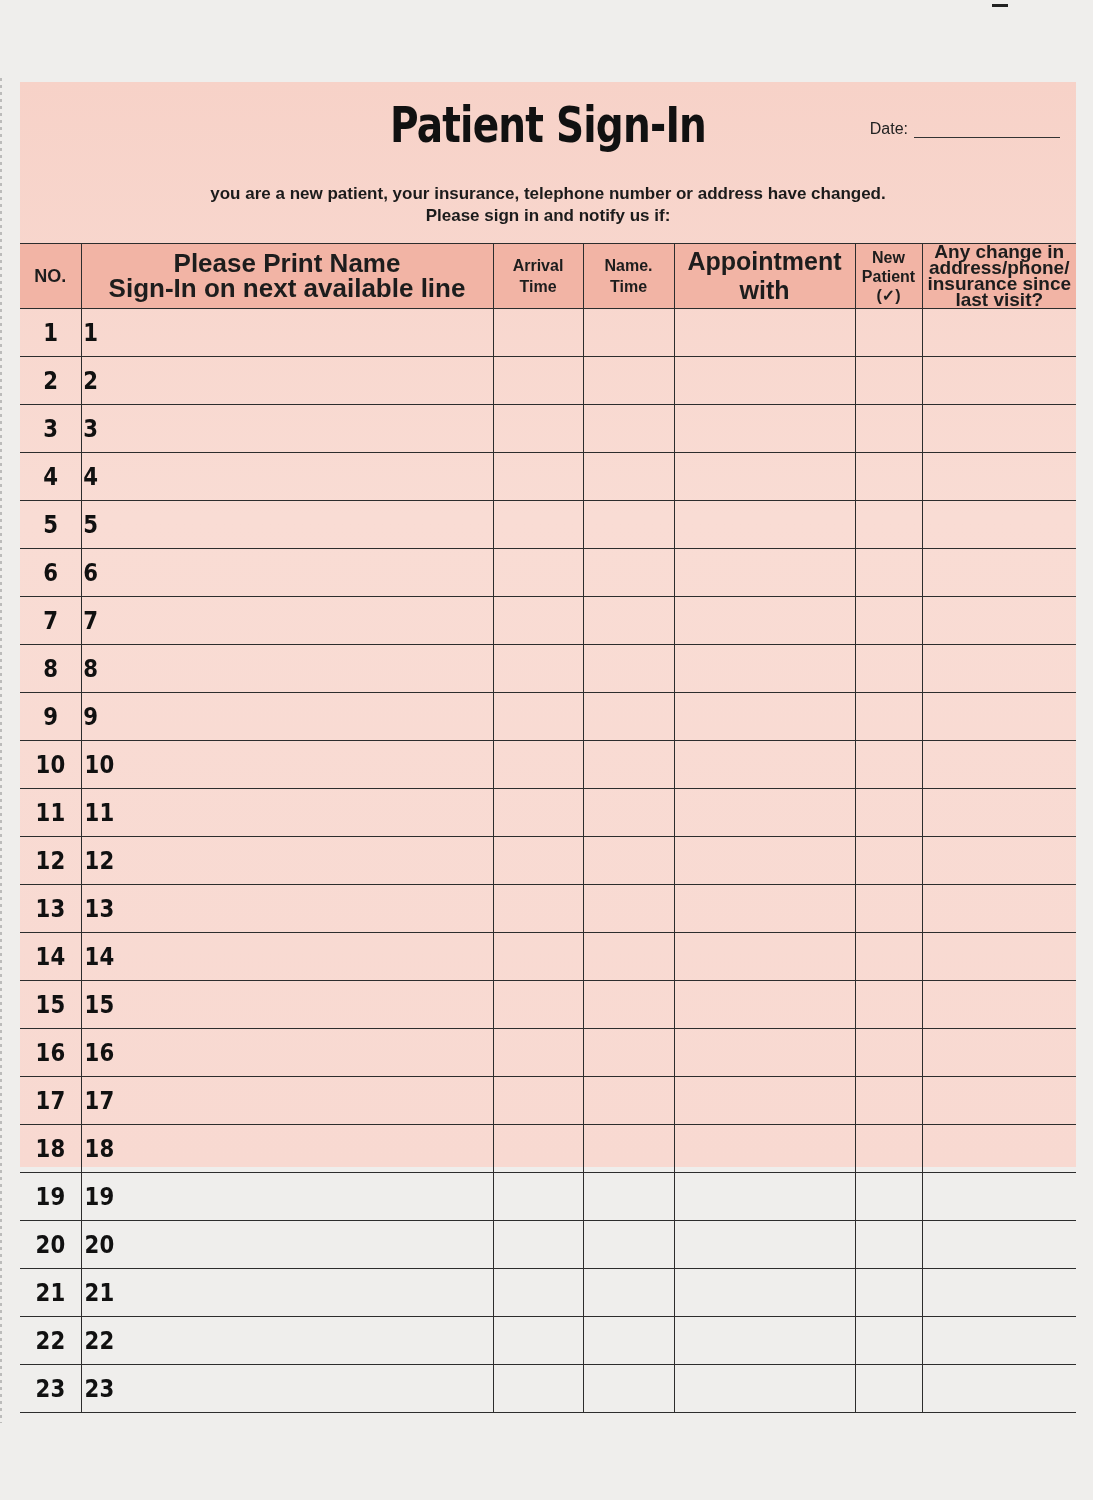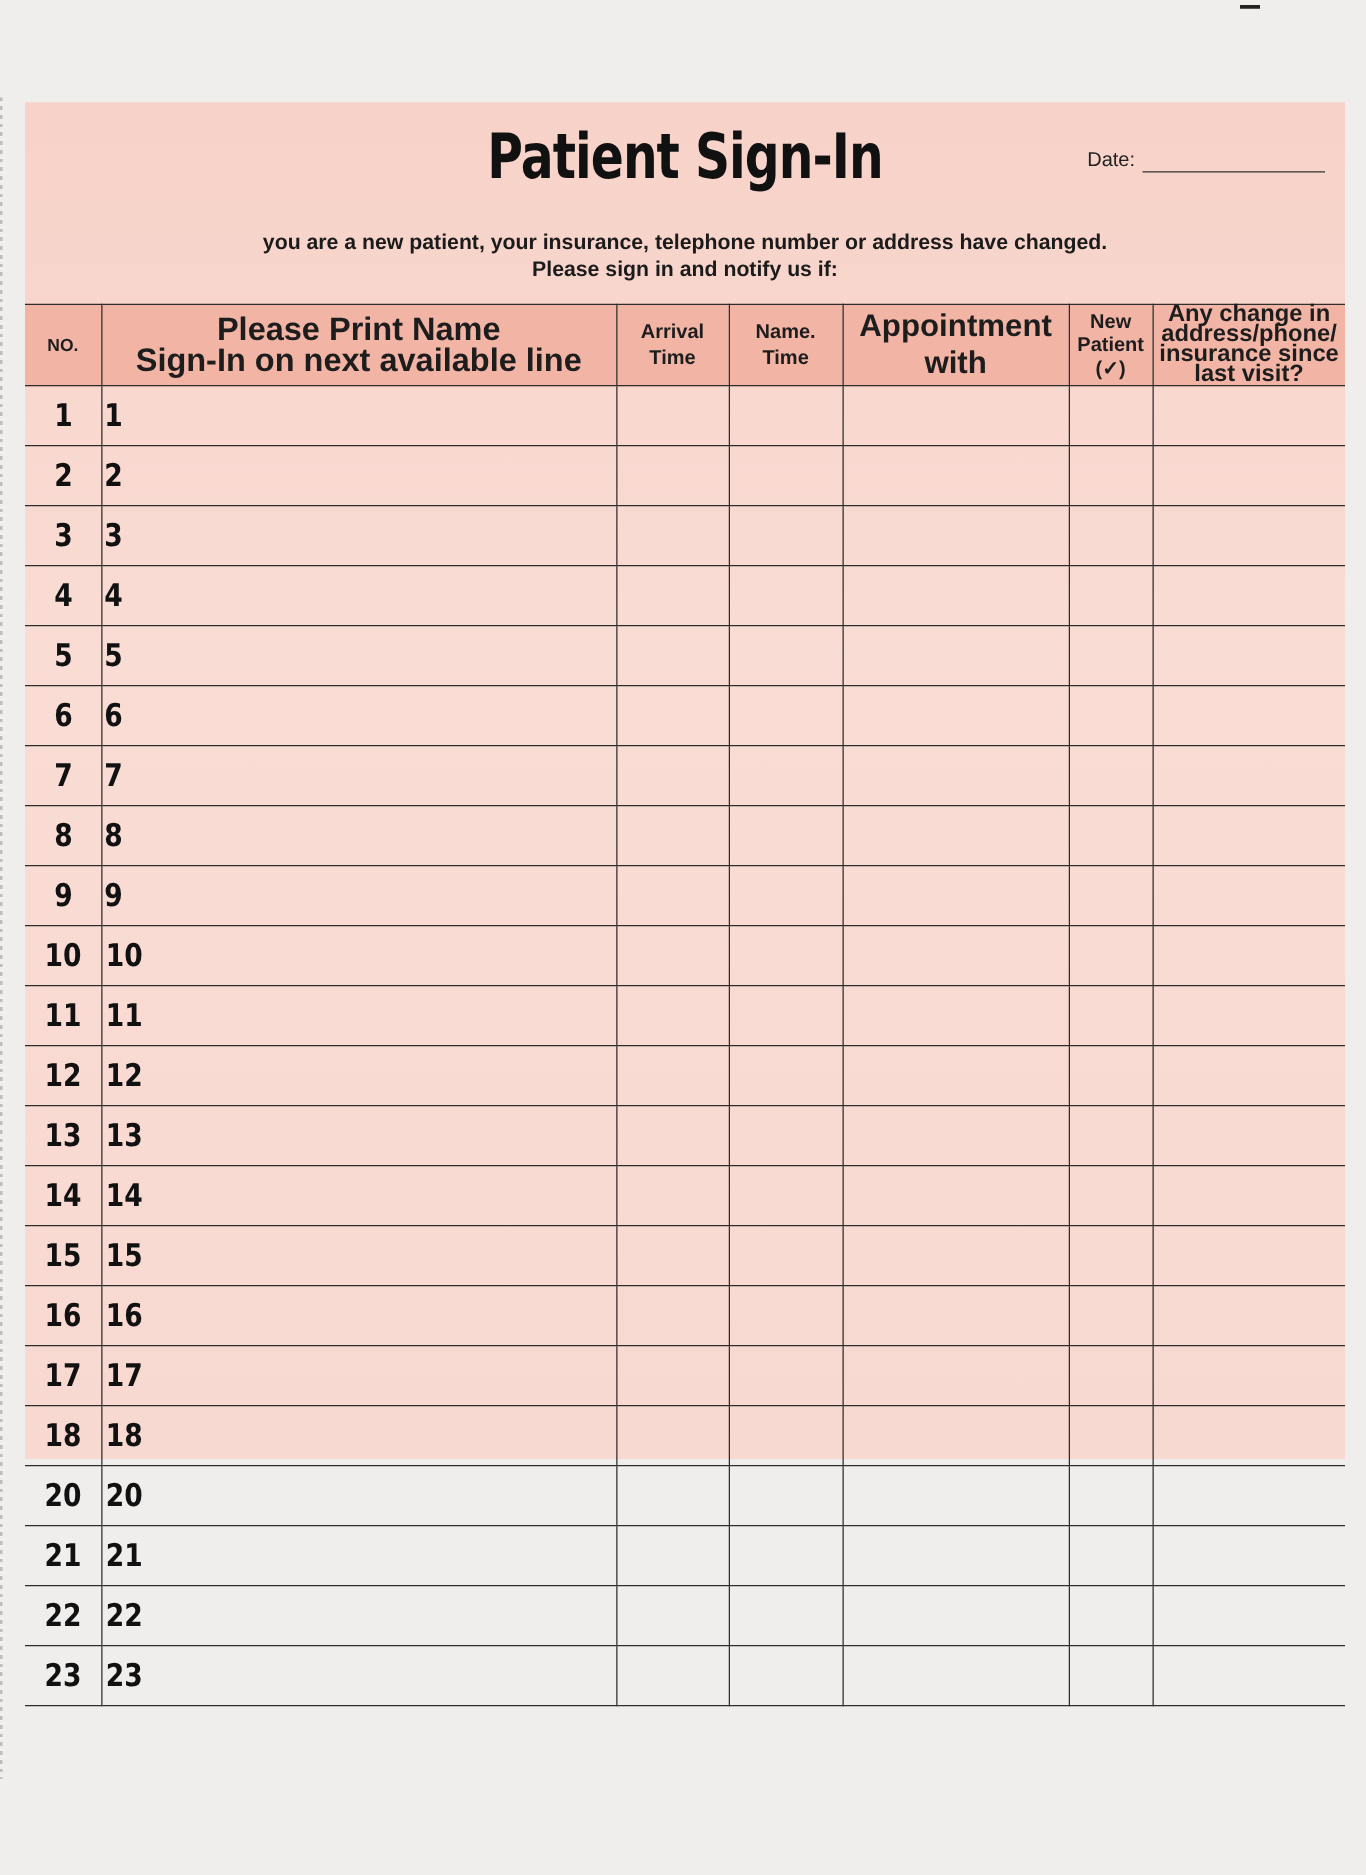--- a/index.html
+++ b/index.html
@@ -23,21 +23,21 @@
   .date { position:absolute; right:16px; top:38px; font-size:16px; color:#222; display:flex; align-items:center; }
   .date-line { display:inline-block; width:146px; border-bottom:1px solid #333; margin-left:6px; height:16px; }
   .notice { position:absolute; left:0; width:1056px; top:101px; text-align:center; font-size:17px; font-weight:bold; color:#1b1b1b; line-height:22px; }
   table.grid { position:absolute; left:0; top:161px; border-collapse:collapse; table-layout:fixed; width:1056px; }
   table.grid th, table.grid td { border:1.5px solid #2d2d2d; padding:0; }
   table.grid tr > :first-child { border-left:none; }
   table.grid tr > :last-child { border-right:none; }
   table.grid thead th {
     background:#f2b4a5; height:63px; font-weight:bold; color:#1d1d1d; text-align:center; vertical-align:middle;
   }
-  .h-no { font-size:14px; }
+  .h-no { font-size:18px; }
   .h-name { font-size:26px; line-height:25px; }
   .h-sm { font-size:16px; line-height:21px; }
   .h-appt { font-size:25px; }
   .h-xs { font-size:19px; line-height:16px; }
   table.grid tbody td { height:47px; }
   .num {
     font-family:"DejaVu Sans", sans-serif; font-weight:bold; font-size:25px; color:#111;
     transform:scaleX(0.85); display:inline-block;
   }
   td.no-cell { text-align:center; }
@@ -256,20 +256,29 @@
         <tr>
           <td class="no-cell"><span class="num">18</span></td>
           <td class="name-cell"><span class="num">18</span></td>
           <td></td>
           <td></td>
           <td></td>
           <td></td>
           <td></td>
         </tr>
         <tr>
+          <td class="no-cell"><span class="num">19</span></td>
+          <td class="name-cell"><span class="num">19</span></td>
+          <td></td>
+          <td></td>
+          <td></td>
+          <td></td>
+          <td></td>
+        </tr>
+        <tr>
           <td class="no-cell"><span class="num">20</span></td>
           <td class="name-cell"><span class="num">20</span></td>
           <td></td>
           <td></td>
           <td></td>
           <td></td>
           <td></td>
         </tr>
         <tr>
           <td class="no-cell"><span class="num">21</span></td>

